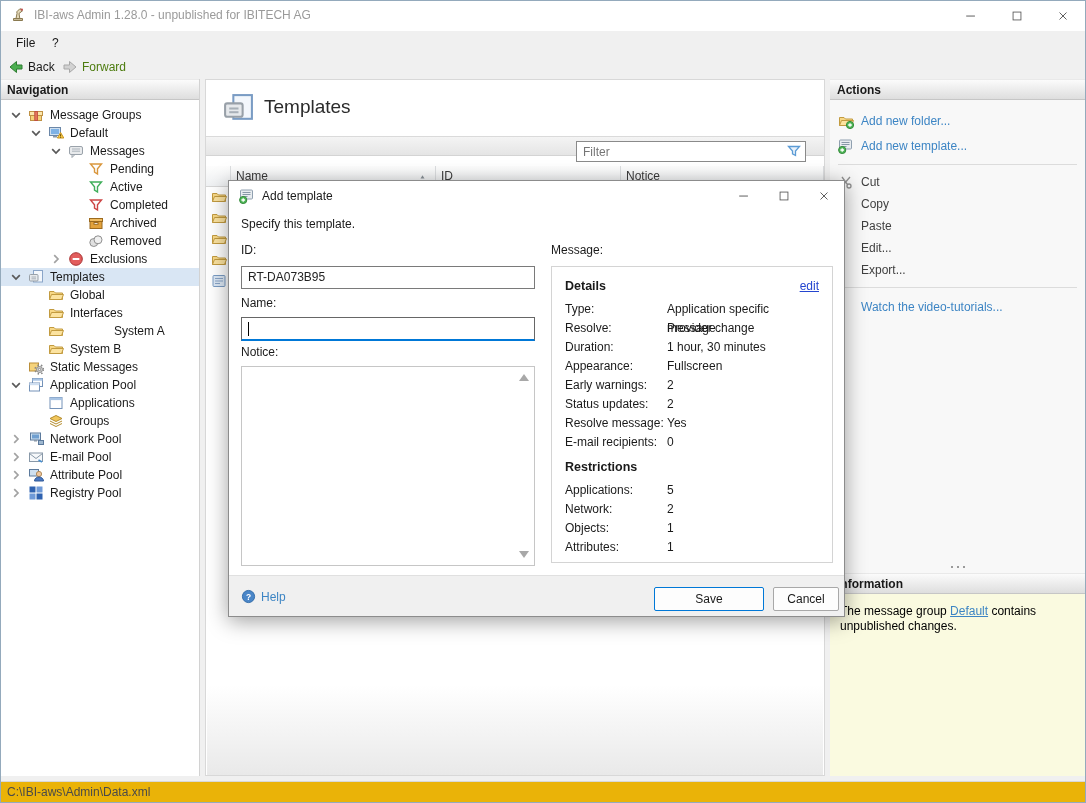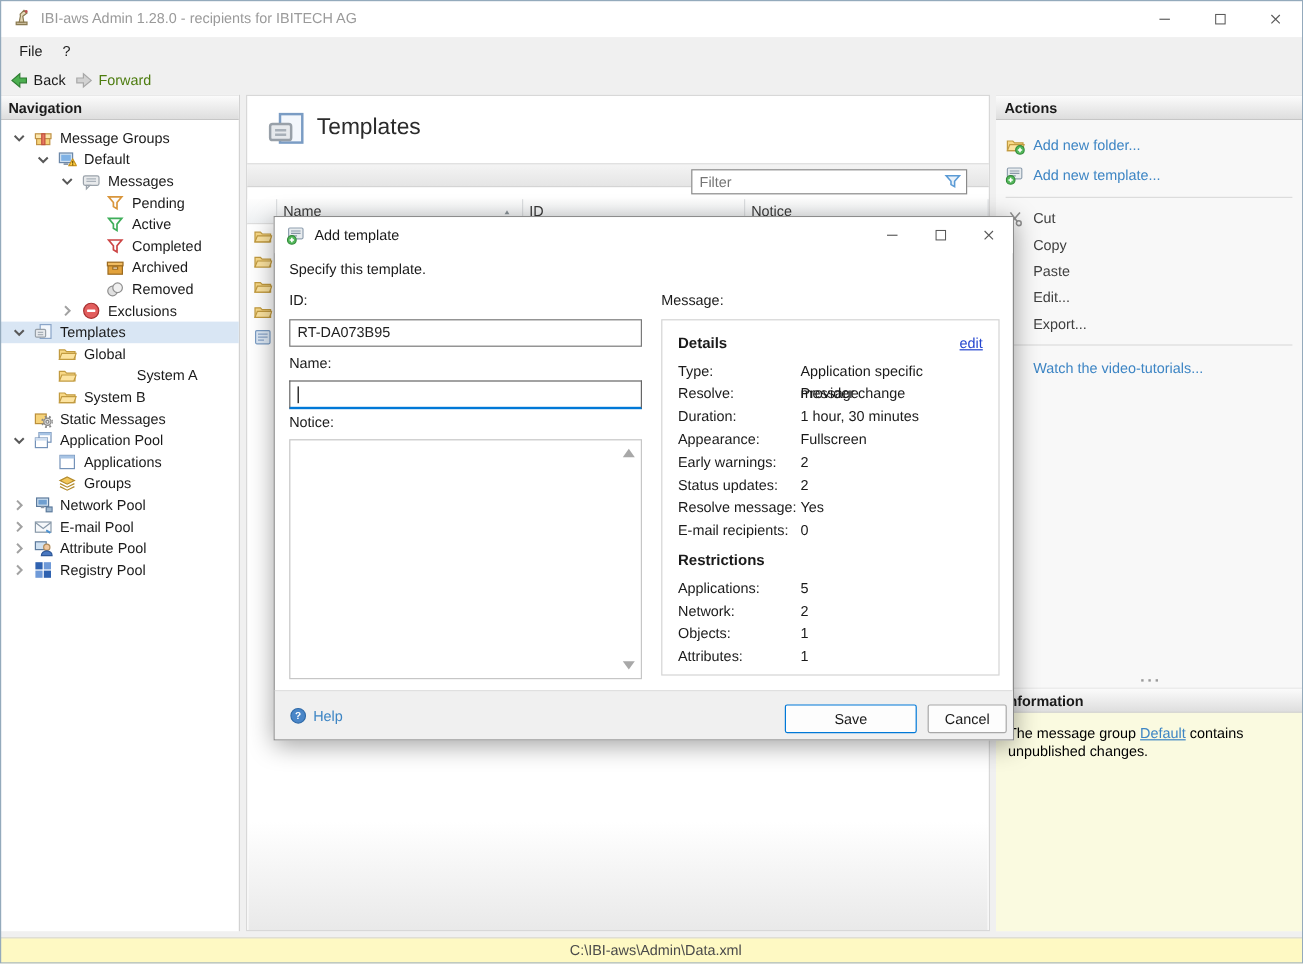--- a/index.html
+++ b/index.html
@@ -75,22 +75,22 @@
   .action-label.link { color:#3d85c4; }
   .action-label.item { color:#3f3f3f; }
   .action-sep { height:1px; background:#dcdcdc; margin:6px 8px; }
   .filler { flex:1; }
   #grip { height:12px; display:flex; align-items:center; justify-content:center; gap:4px; }
   #grip i { width:2px; height:2px; background:#9a9a9a; display:block; }
   #info-body { height:182px; background:#fafae0; padding:10px 10px; line-height:15px; color:#000; }
   .text-link { color:#3d85c4; text-decoration:underline; }
 
   
-  #statusbar { position:absolute; left:0; top:781px; width:1086px; height:22px; background:#fef9c3;
-    border-top:1px solid #d8d8d8; line-height:21px; padding-left:7px; color:#4a4a4a;text-align:center; }
+  #statusbar { position:absolute; left:0; top:781px; width:1086px; height:22px; background:#eab308;
+    border-top:1px solid #d8d8d8; line-height:21px; padding-left:7px; color:#4a4a4a; }
 
   
   #dialog { position:absolute; left:228px; top:180px; width:617px; height:437px; background:#fff;
     border:1px solid #8c8c8c; box-shadow:0 4px 20px rgba(0,0,0,0.38); z-index:10; }
   #dlg-titlebar { position:absolute; left:0; top:0; width:100%; height:30px; background:#fff; }
   #dlg-titlebar .dlg-icon { position:absolute; left:10px; top:7px; }
   #dlg-titlebar .dlg-title { position:absolute; left:33px; top:0; line-height:30px; color:#1a1a1a; }
   #dlg-controls { position:absolute; right:0; top:0; height:30px; display:flex; }
   .dlg-win-btn { width:40px; height:30px; display:flex; align-items:center; justify-content:center; }
   .dlg-win-btn .ico { width:14px; height:14px; }
@@ -125,21 +125,21 @@
 <body>
 
 <div id="titlebar">
   <span class="ico app-icon">
       <svg viewBox="0 0 16 16" width="100%" height="100%">
         <path d="M3.5 13.5 H12.5 V11.5 H3.5 Z" fill="#c8ba98" stroke="#8a7a50"></path>
         <path d="M6 11.5 L9.8 11.5 L9 6.5 L12.5 3.8 L10 1.6 L6.8 4.8 L7 6.5 Z" fill="#e4d8b8" stroke="#8a7a50"></path>
         <circle cx="11.8" cy="2.6" r="1.2" fill="#c05050"></circle>
       </svg>
     </span>
-  <span class="title">IBI-aws Admin 1.28.0 - recipients for IBITECH AG</span>
+  <span class="title">IBI-aws Admin 1.28.0 - unpublished for IBITECH AG</span>
   <div class="win-controls">
     <div class="win-btn">
         <span class="ico">
           <svg viewBox="0 0 16 16" width="100%" height="100%">
             <rect x="2.5" y="7.5" width="10" height="1.1" fill="#5a5a5a"></rect>
           </svg>
         </span>
       </div>
     <div class="win-btn">
         <span class="ico">
@@ -308,20 +308,29 @@
         <span class="tree-label" style="left: 50px;">Templates</span>
       </div>
       <div class="tree-row">
         <span class="tree-icon ico" style="left: 48px;">
           <svg viewBox="0 0 16 16" width="100%" height="100%">
             <path d="M1.5 4.5 H6 L7.5 6 H14.5 V12.5 H1.5 Z" fill="#f8d886" stroke="#c29b40"></path>
             <path d="M1.5 12.5 L3.5 7.5 H15.5 L13.5 12.5 Z" fill="#fce3a0" stroke="#c29b40"></path>
           </svg>
         </span>
         <span class="tree-label" style="left: 70px;">Global</span>
+      </div>
+      <div class="tree-row">
+        <span class="tree-icon ico" style="left: 48px;">
+          <svg viewBox="0 0 16 16" width="100%" height="100%">
+            <path d="M1.5 4.5 H6 L7.5 6 H14.5 V12.5 H1.5 Z" fill="#f8d886" stroke="#c29b40"></path>
+            <path d="M1.5 12.5 L3.5 7.5 H15.5 L13.5 12.5 Z" fill="#fce3a0" stroke="#c29b40"></path>
+          </svg>
+        </span>
+        <span class="tree-label" style="left: 70px;">Interfaces</span>
       </div>
       <div class="tree-row">
         <span class="tree-icon ico" style="left: 48px;">
           <svg viewBox="0 0 16 16" width="100%" height="100%">
             <path d="M1.5 4.5 H6 L7.5 6 H14.5 V12.5 H1.5 Z" fill="#f8d886" stroke="#c29b40"></path>
             <path d="M1.5 12.5 L3.5 7.5 H15.5 L13.5 12.5 Z" fill="#fce3a0" stroke="#c29b40"></path>
           </svg>
         </span>
         <span class="tree-label" style="left: 70px; margin-left: 44px;">System A</span>
       </div>

